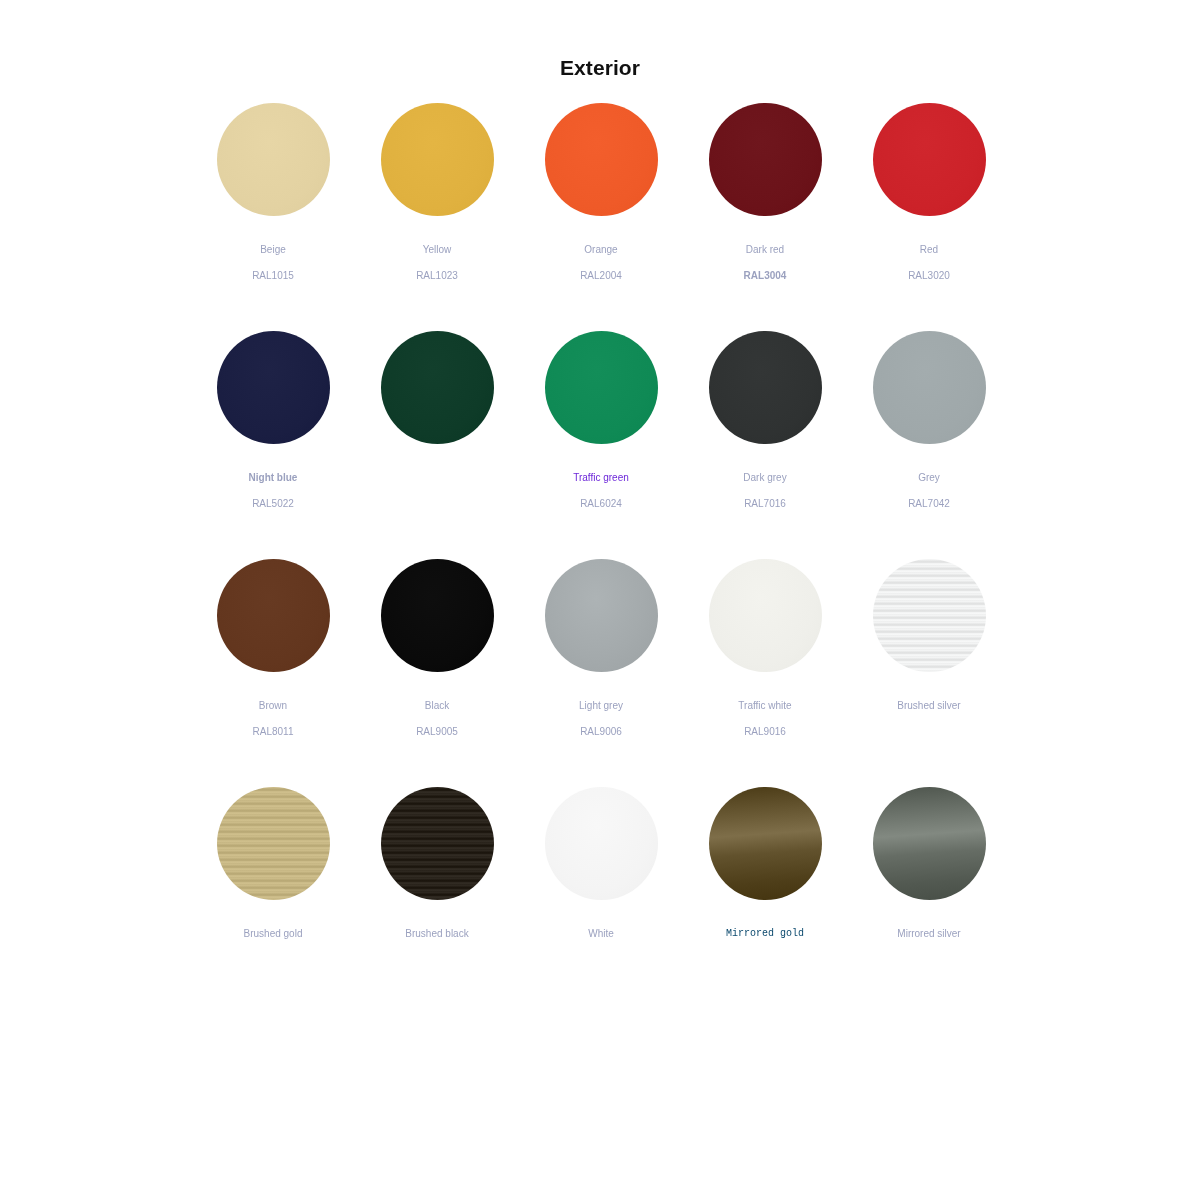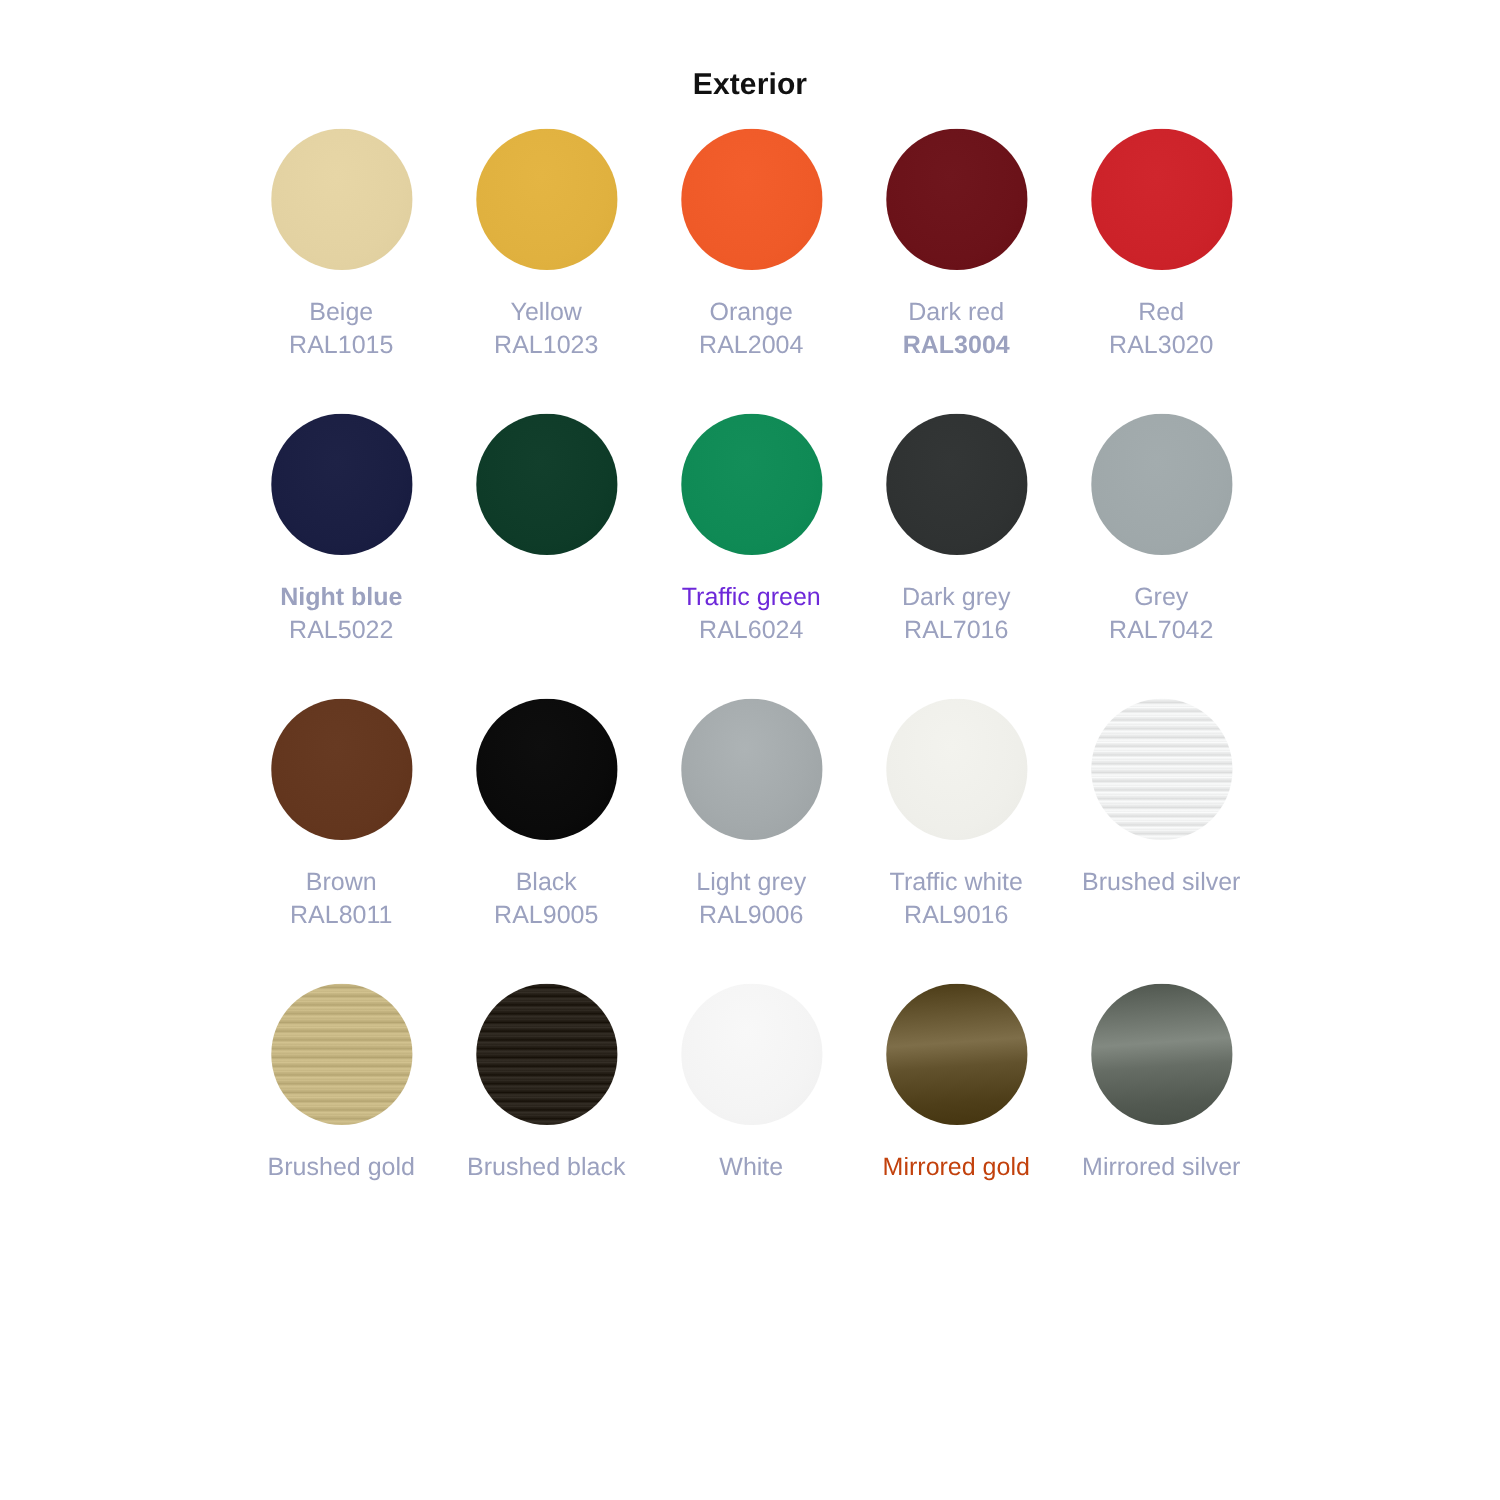--- a/index.html
+++ b/index.html
@@ -16,21 +16,21 @@
 
   .page {
     position: relative;
     width: 1200px;
     height: 1200px;
     box-sizing: border-box;
   }
 
   .page-title {
     text-align: center;
-    font-size: 24px;
+    font-size: 21px;
     font-weight: bold;
     color: #111111;
     letter-spacing: 0.1px;
     margin: 0;
     padding-top: 52px;
     line-height: 32px;
   }
 
   .swatch-grid {
     display: grid;
@@ -59,21 +59,21 @@
 
   .swatch-labels {
     margin-top: 21px;
     text-align: center;
     width: 164px;
   }
 
   .swatch-name,
   .swatch-code {
     display: block;
-    font-size: 20px;
+    font-size: 10px;
     line-height: 26px;
     color: #9ba1bf;
     white-space: nowrap;
   }
 
   .swatch-code:empty {
     display: none;
   }
 </style>
 </head>
@@ -198,21 +198,21 @@
       </div>
       <div class="swatch-cell">
         <div class="swatch-disc" style="background-color: rgb(244, 244, 244); background-image: radial-gradient(at 46% 34%, rgb(248, 248, 248) 0%, rgb(244, 244, 244) 62%, rgb(239, 239, 239) 100%);"></div>
         <div class="swatch-labels">
           <span class="swatch-name" style="color: rgb(155, 161, 191);">White</span>
         </div>
       </div>
       <div class="swatch-cell">
         <div class="swatch-disc" style="background-color: rgb(96, 80, 43); background-image: linear-gradient(176deg, rgb(74, 58, 21) 0%, rgb(106, 90, 53) 26%, rgb(126, 110, 73) 42%, rgb(98, 82, 45) 58%, rgb(78, 62, 25) 82%, rgb(68, 52, 15) 100%), radial-gradient(at 62% 26%, rgba(255, 255, 255, 0.22) 0%, rgba(255, 255, 255, 0) 55%);"></div>
         <div class="swatch-labels">
-          <span class="swatch-name" style="color: #c2410c;">Mirrored gold</span>
+          <span class="swatch-name" style="color: #0c4a6e; font-family: Liberation Mono, monospace;">Mirrored gold</span>
         </div>
       </div>
       <div class="swatch-cell">
         <div class="swatch-disc" style="background-color: rgb(100, 107, 99); background-image: linear-gradient(176deg, rgb(78, 85, 77) 0%, rgb(110, 117, 109) 26%, rgb(130, 137, 129) 42%, rgb(102, 109, 101) 58%, rgb(82, 89, 81) 82%, rgb(72, 79, 71) 100%), radial-gradient(at 62% 26%, rgba(255, 255, 255, 0.22) 0%, rgba(255, 255, 255, 0) 55%);"></div>
         <div class="swatch-labels">
           <span class="swatch-name" style="color: rgb(155, 161, 191);">Mirrored silver</span>
         </div>
       </div>
     </div>
 

